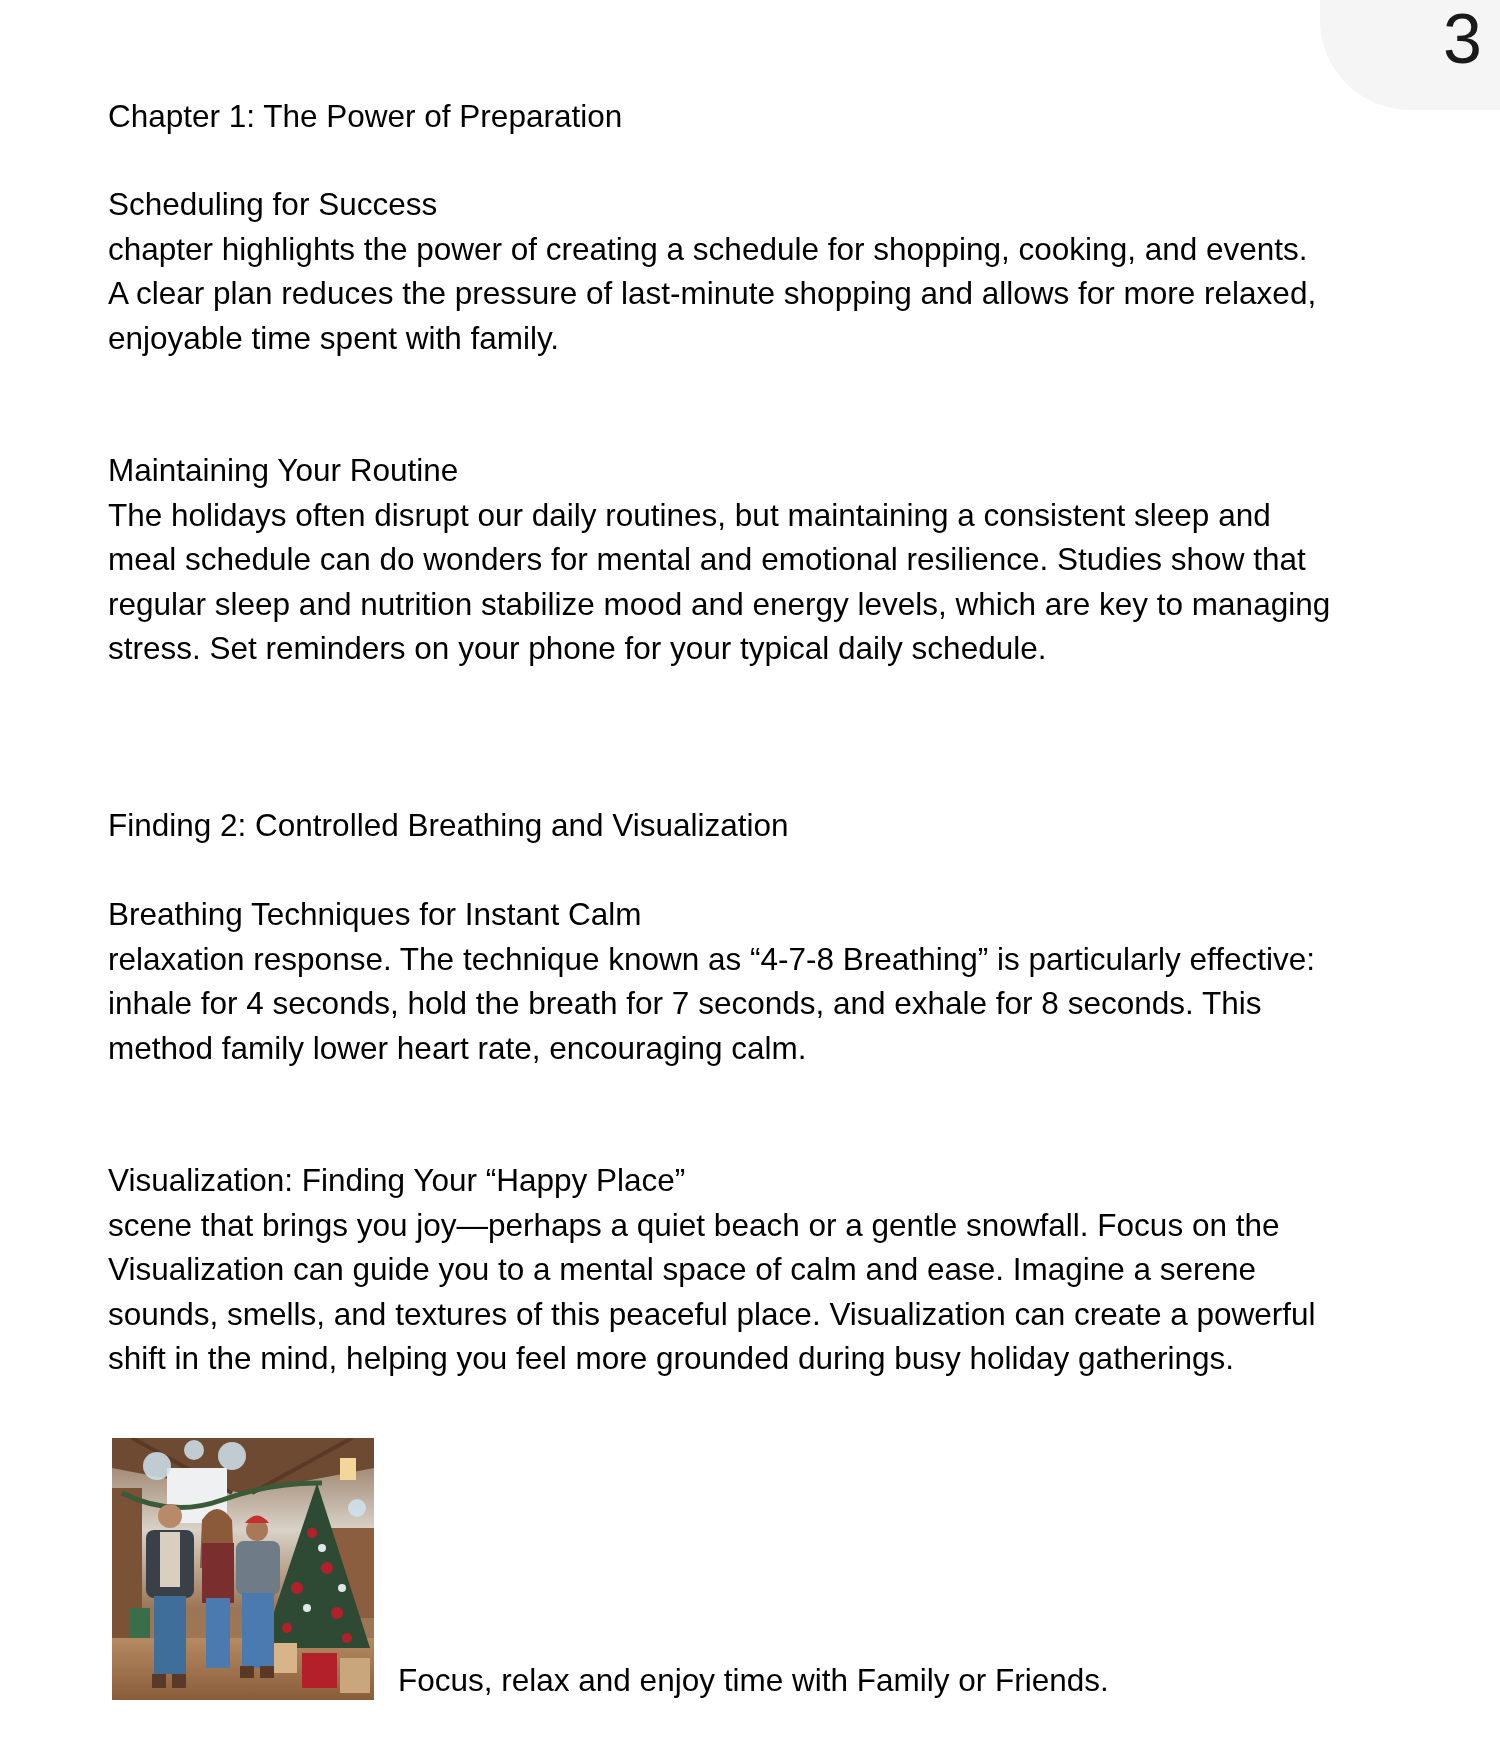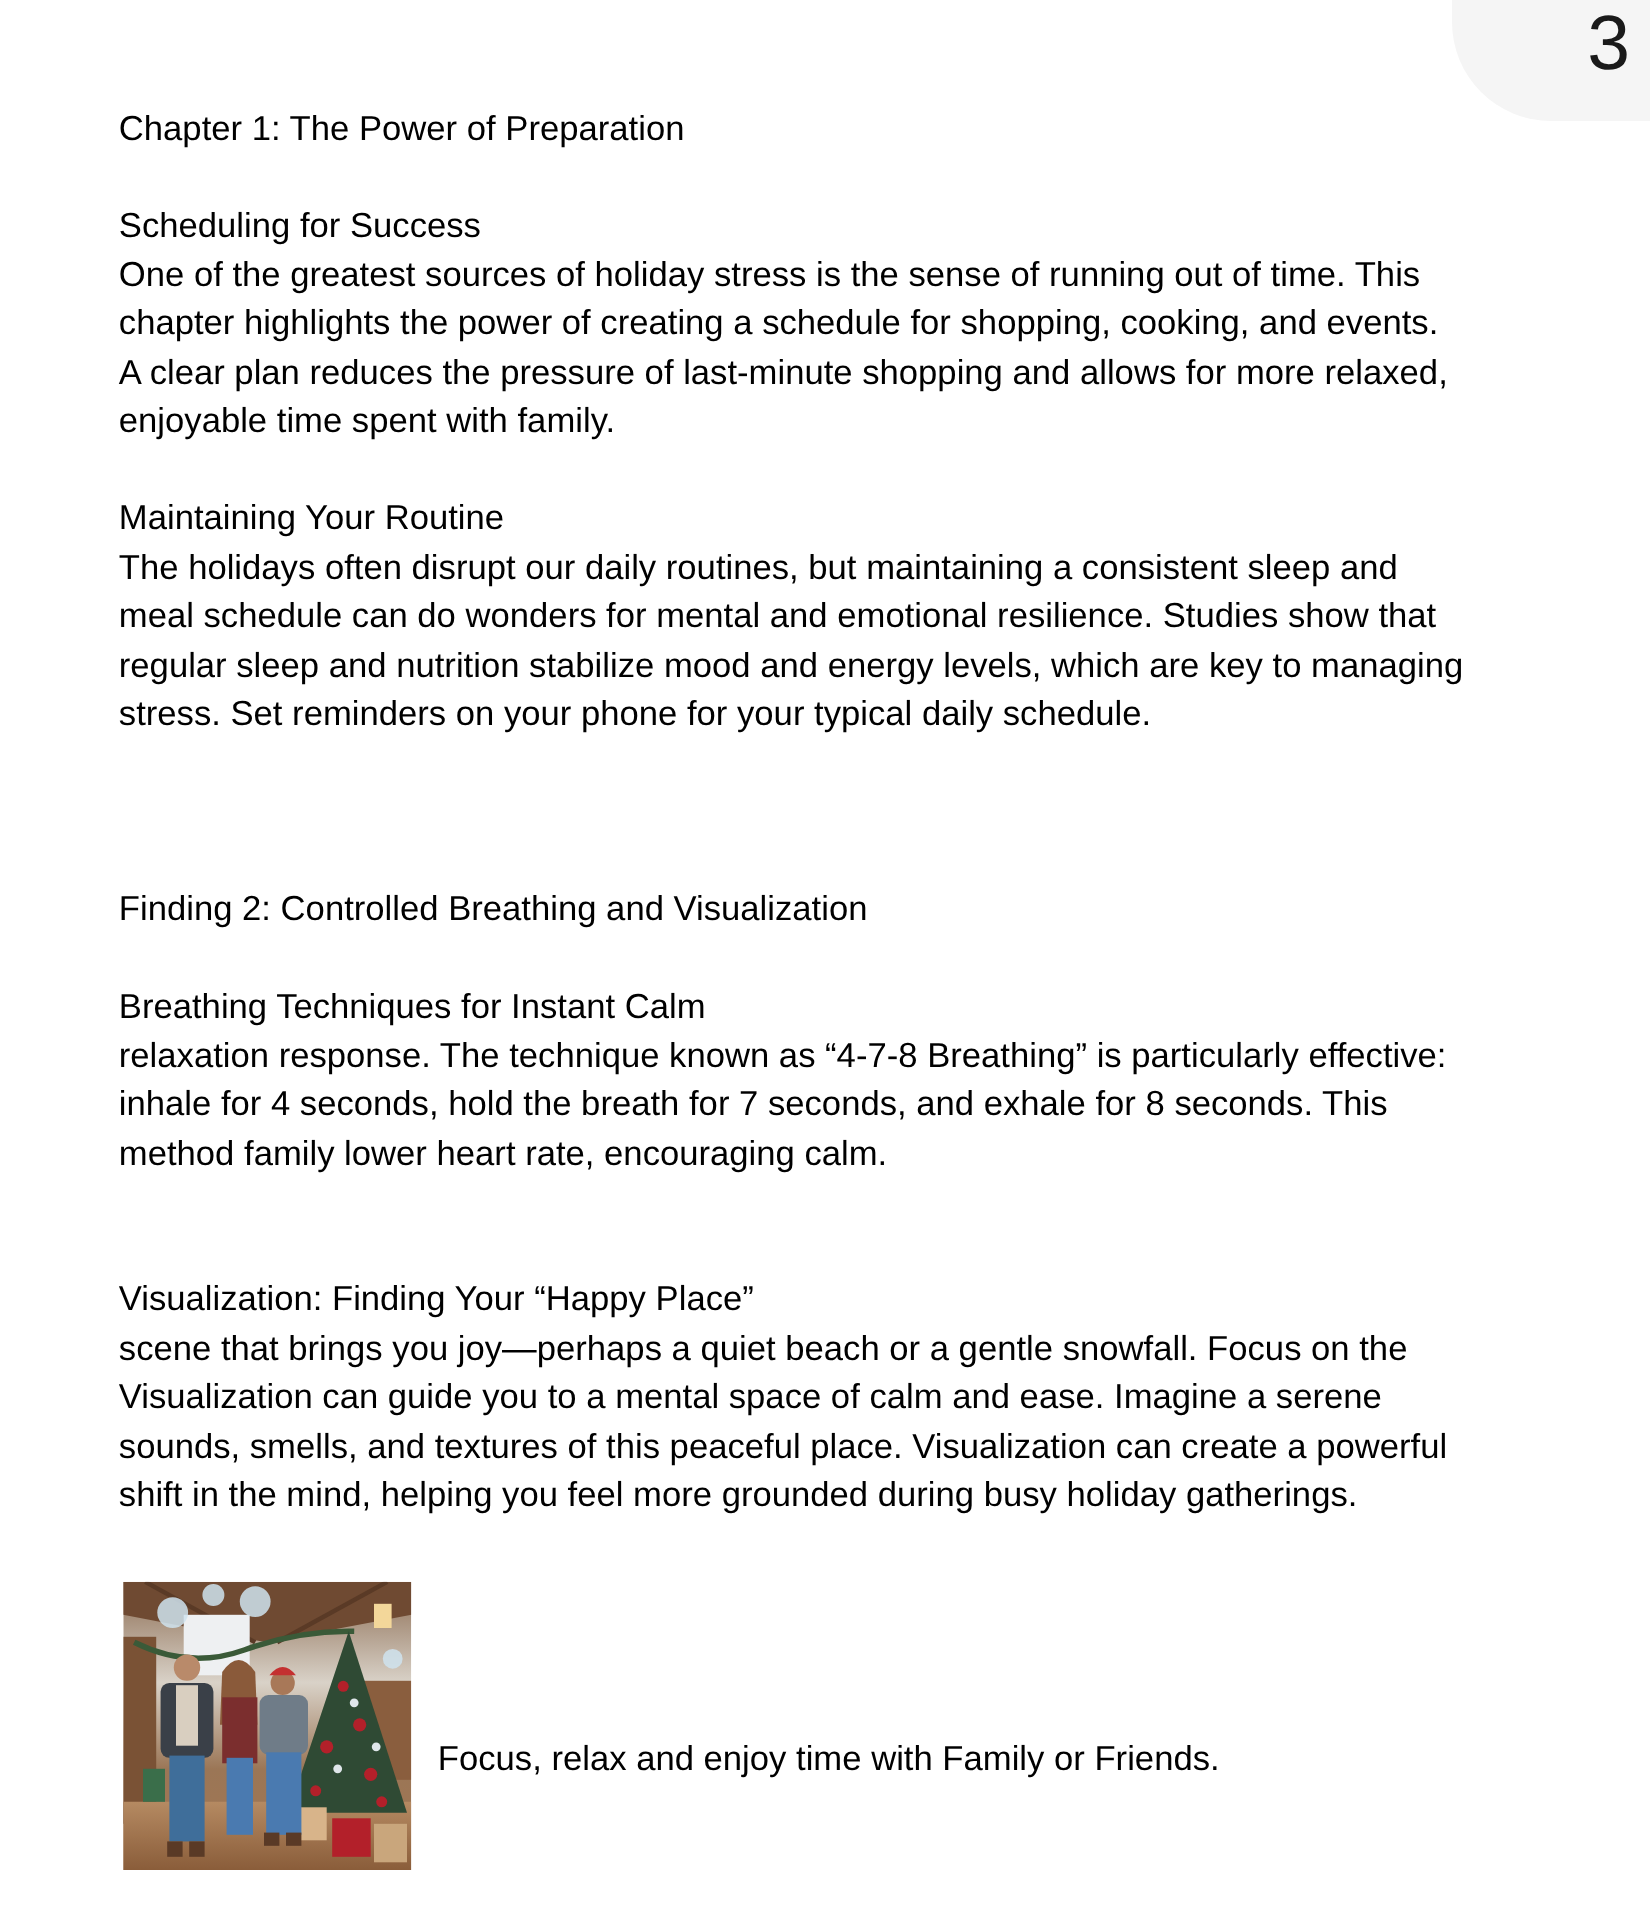--- a/index.html
+++ b/index.html
@@ -7,35 +7,34 @@
          font-family:"Liberation Sans", sans-serif; color:#000; }
   .page-badge { position:absolute; right:-40px; top:-60px; width:220px; height:170px;
                 background:#f5f5f5; border-radius:0 0 0 90px; }
   .page-num { position:absolute; right:18px; top:4px; font-size:70px; font-weight:400;
               color:#1a1a1a; line-height:1; font-family:"Liberation Sans", sans-serif; }
   .content { position:absolute; left:108px; top:0; width:1340px; }
   .blk { position:absolute; left:0; font-size:31.5px; line-height:44.5px; white-space:nowrap; }
   .bold { font-weight:400; }
   .line { display:block; }
   .img-box { position:absolute; left:112px; top:1438px; width:262px; height:262px; overflow:hidden; }
-  .caption { position:absolute; left:398px; top:1576px; font-size:31.5px; line-height:44px; white-space:nowrap; }
+  .caption { position:absolute; left:398px; top:1658px; font-size:31.5px; line-height:44px; white-space:nowrap; }
 </style>
 </head>
 <body>
 
 <div class="page-badge"></div>
 <div class="page-num">3</div>
 
 <div class="content">
 
   <div class="blk bold" style="top:94px">Chapter 1: The Power of Preparation</div>
 
   <div class="blk" style="top:182px">
     <span class="line">Scheduling for Success</span>
-    <span class="line">One of the greatest sources of holiday stress is the sense of running out of time. This</span>
     <span class="line">chapter highlights the power of creating a schedule for shopping, cooking, and events.</span>
     <span class="line">A clear plan reduces the pressure of last-minute shopping and allows for more relaxed,</span>
     <span class="line">enjoyable time spent with family.</span>
   </div>
 
   <div class="blk" style="top:448px">
     <span class="line bold">Maintaining Your Routine</span>
     <span class="line">The holidays often disrupt our daily routines, but maintaining a consistent sleep and</span>
     <span class="line">meal schedule can do wonders for mental and emotional resilience. Studies show that</span>
     <span class="line">regular sleep and nutrition stabilize mood and energy levels, which are key to managing</span>

